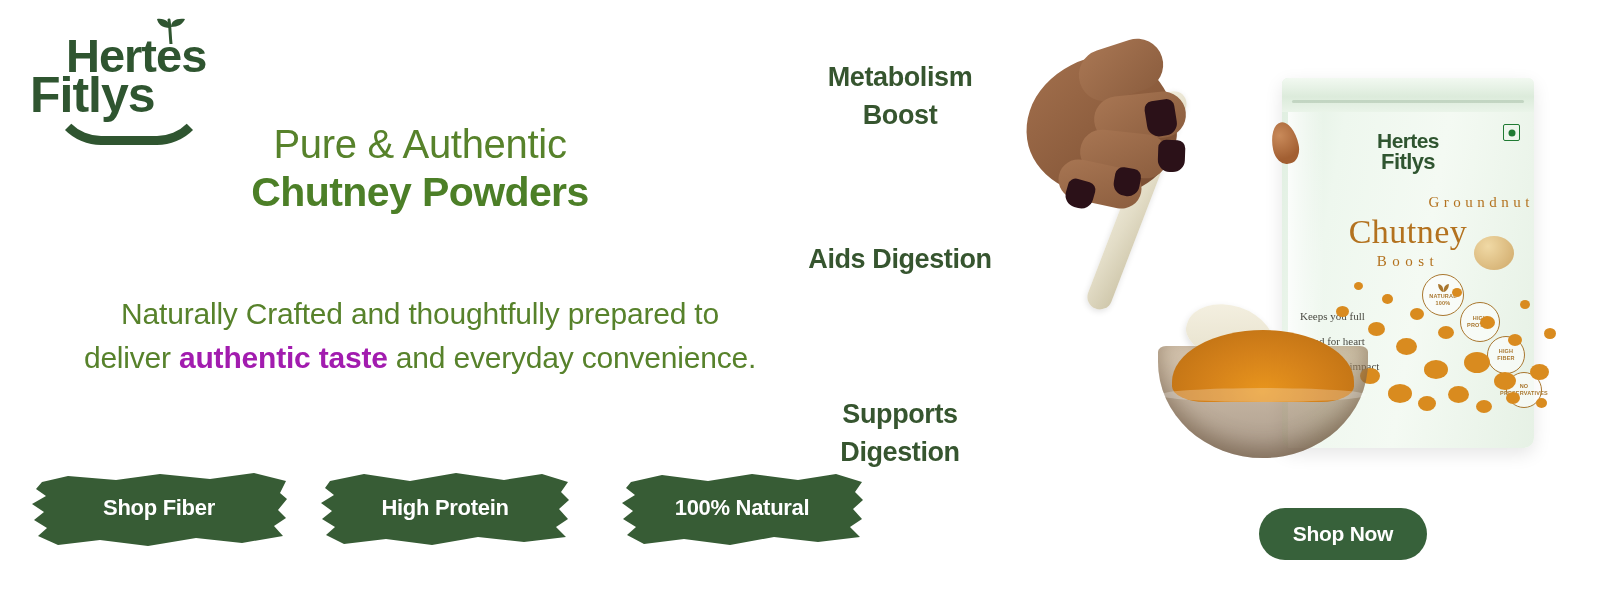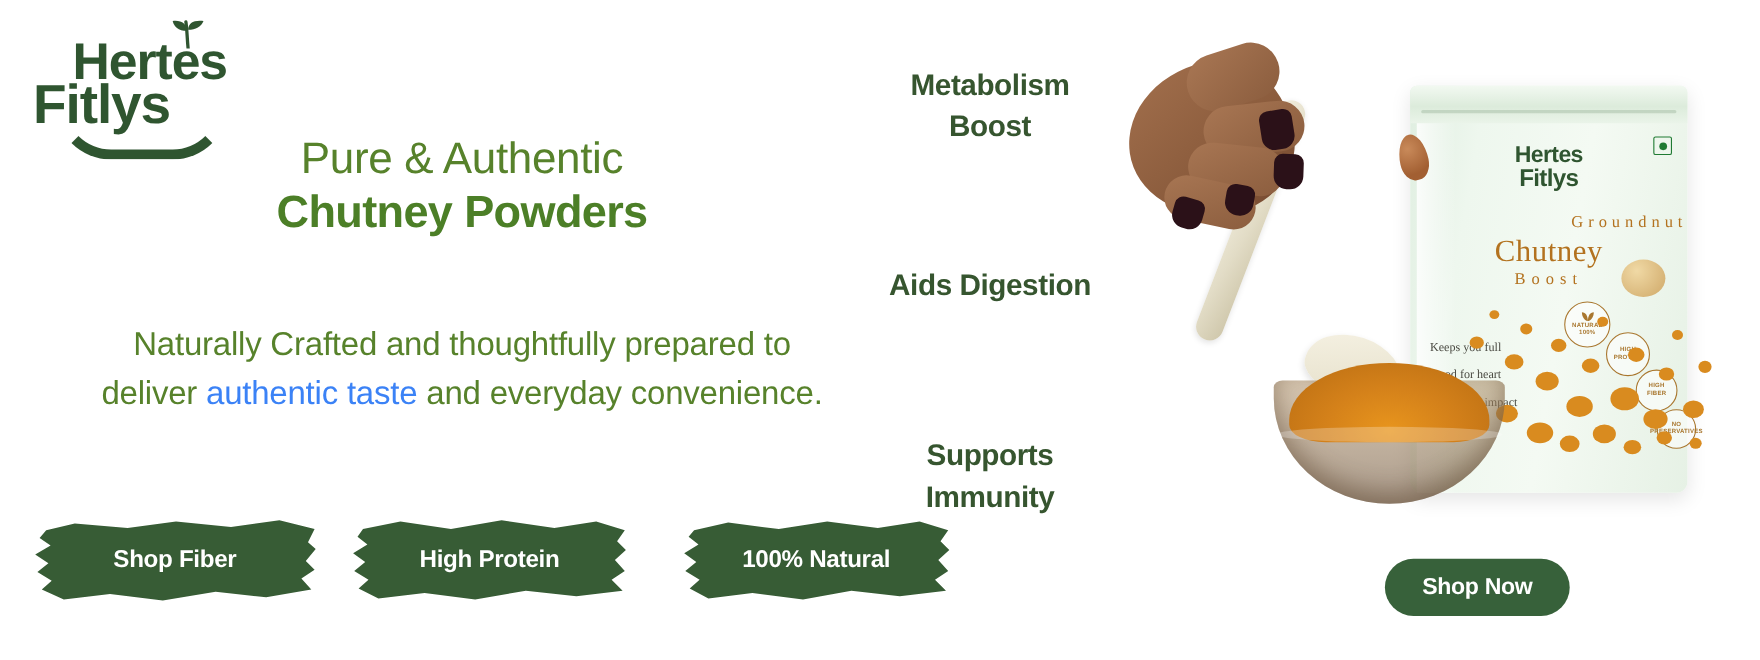--- a/index.html
+++ b/index.html
@@ -31,21 +31,21 @@
   }
   .headline .l2{
     font-size:41px;color:#4c7f27;font-weight:800;line-height:1.22;
     letter-spacing:-0.6px;
   }
   .subcopy{
     position:absolute;left:78px;top:262px;width:684px;text-align:center;
     font-size:30px;line-height:1.48;color:#57822b;font-weight:400;
     letter-spacing:-0.2px;
   }
-  .subcopy b{font-weight:400;color:#3b82f6;}
+  .subcopy b{font-weight:700;color:#a21caf;}
 
   
   .badges{position:absolute;left:0;top:462px;width:900px;height:100px;}
   .badge{position:absolute;top:0;height:92px;}
   .badge svg{position:absolute;left:0;top:0;}
   .badge-label{
     position:absolute;left:0;top:0;width:100%;height:92px;
     display:flex;align-items:center;justify-content:center;
     color:#ffffff;font-size:22px;font-weight:800;letter-spacing:-0.3px;
     text-shadow:0 0 1px rgba(0,0,0,.15);
@@ -98,21 +98,21 @@
   .pouch-logo{
     position:absolute;left:0;top:52px;width:100%;text-align:center;
     color:#2f5530;font-weight:800;font-size:21px;line-height:1.02;letter-spacing:-0.6px;
   }
   .pouch-logo .pl2{font-size:22px;}
   .pouch-title{
     position:absolute;left:0;top:116px;width:100%;text-align:center;
     font-family:"Liberation Serif", serif;color:#b3721f;
   }
   .pt-sub{font-size:15px;letter-spacing:4.5px;text-align:right;}
-  .pt-main{font-size:28px;letter-spacing:0.5px;line-height:1.12;margin:2px 0;}
+  .pt-main{font-size:34px;letter-spacing:0.5px;line-height:1.12;margin:2px 0;}
   .pt-sub2{font-size:15px;letter-spacing:5.5px;}
   .pouch-bullets{
     position:absolute;left:18px;top:226px;
     font-family:"Liberation Serif", serif;color:#4a4a42;font-size:11px;line-height:2.25;
   }
   .cert{
     position:absolute;border:1.3px solid #a9772f;border-radius:50%;
     color:#a9772f;font-size:5.5px;font-weight:700;text-align:center;
     display:flex;flex-direction:column;align-items:center;justify-content:center;
     background:rgba(255,255,255,.55);line-height:1.25;letter-spacing:.2px;
@@ -245,21 +245,21 @@
         <path fill="#375C35" d="M13 20 L44 13 L90 19 L134 12 L180 18 L218 12 L244 20 L237 30 L245 38 L235 47
           L244 57 L232 65 L242 75 L200 80 L156 75 L112 83 L66 77 L26 82 L9 73 L18 65 L5 57 L15 49 L4 41 L17 33 L8 26 Z"></path>
       </svg>
       <span class="badge-label">100% Natural</span>
     </div>
   </div>
 
   <div class="benefits">
     <div class="benefit benefit-0">Metabolism Boost</div>
     <div class="benefit benefit-1">Aids Digestion</div>
-    <div class="benefit benefit-2">Supports Immunity</div>
+    <div class="benefit benefit-2">Supports Digestion</div>
   </div>
 
   <div class="product">
 
     <div class="pouch">
       <div class="pouch-seal"></div>
       <div class="pouch-sheen"></div>
       <div class="veg-mark"></div>
 
       <div class="pouch-logo">

